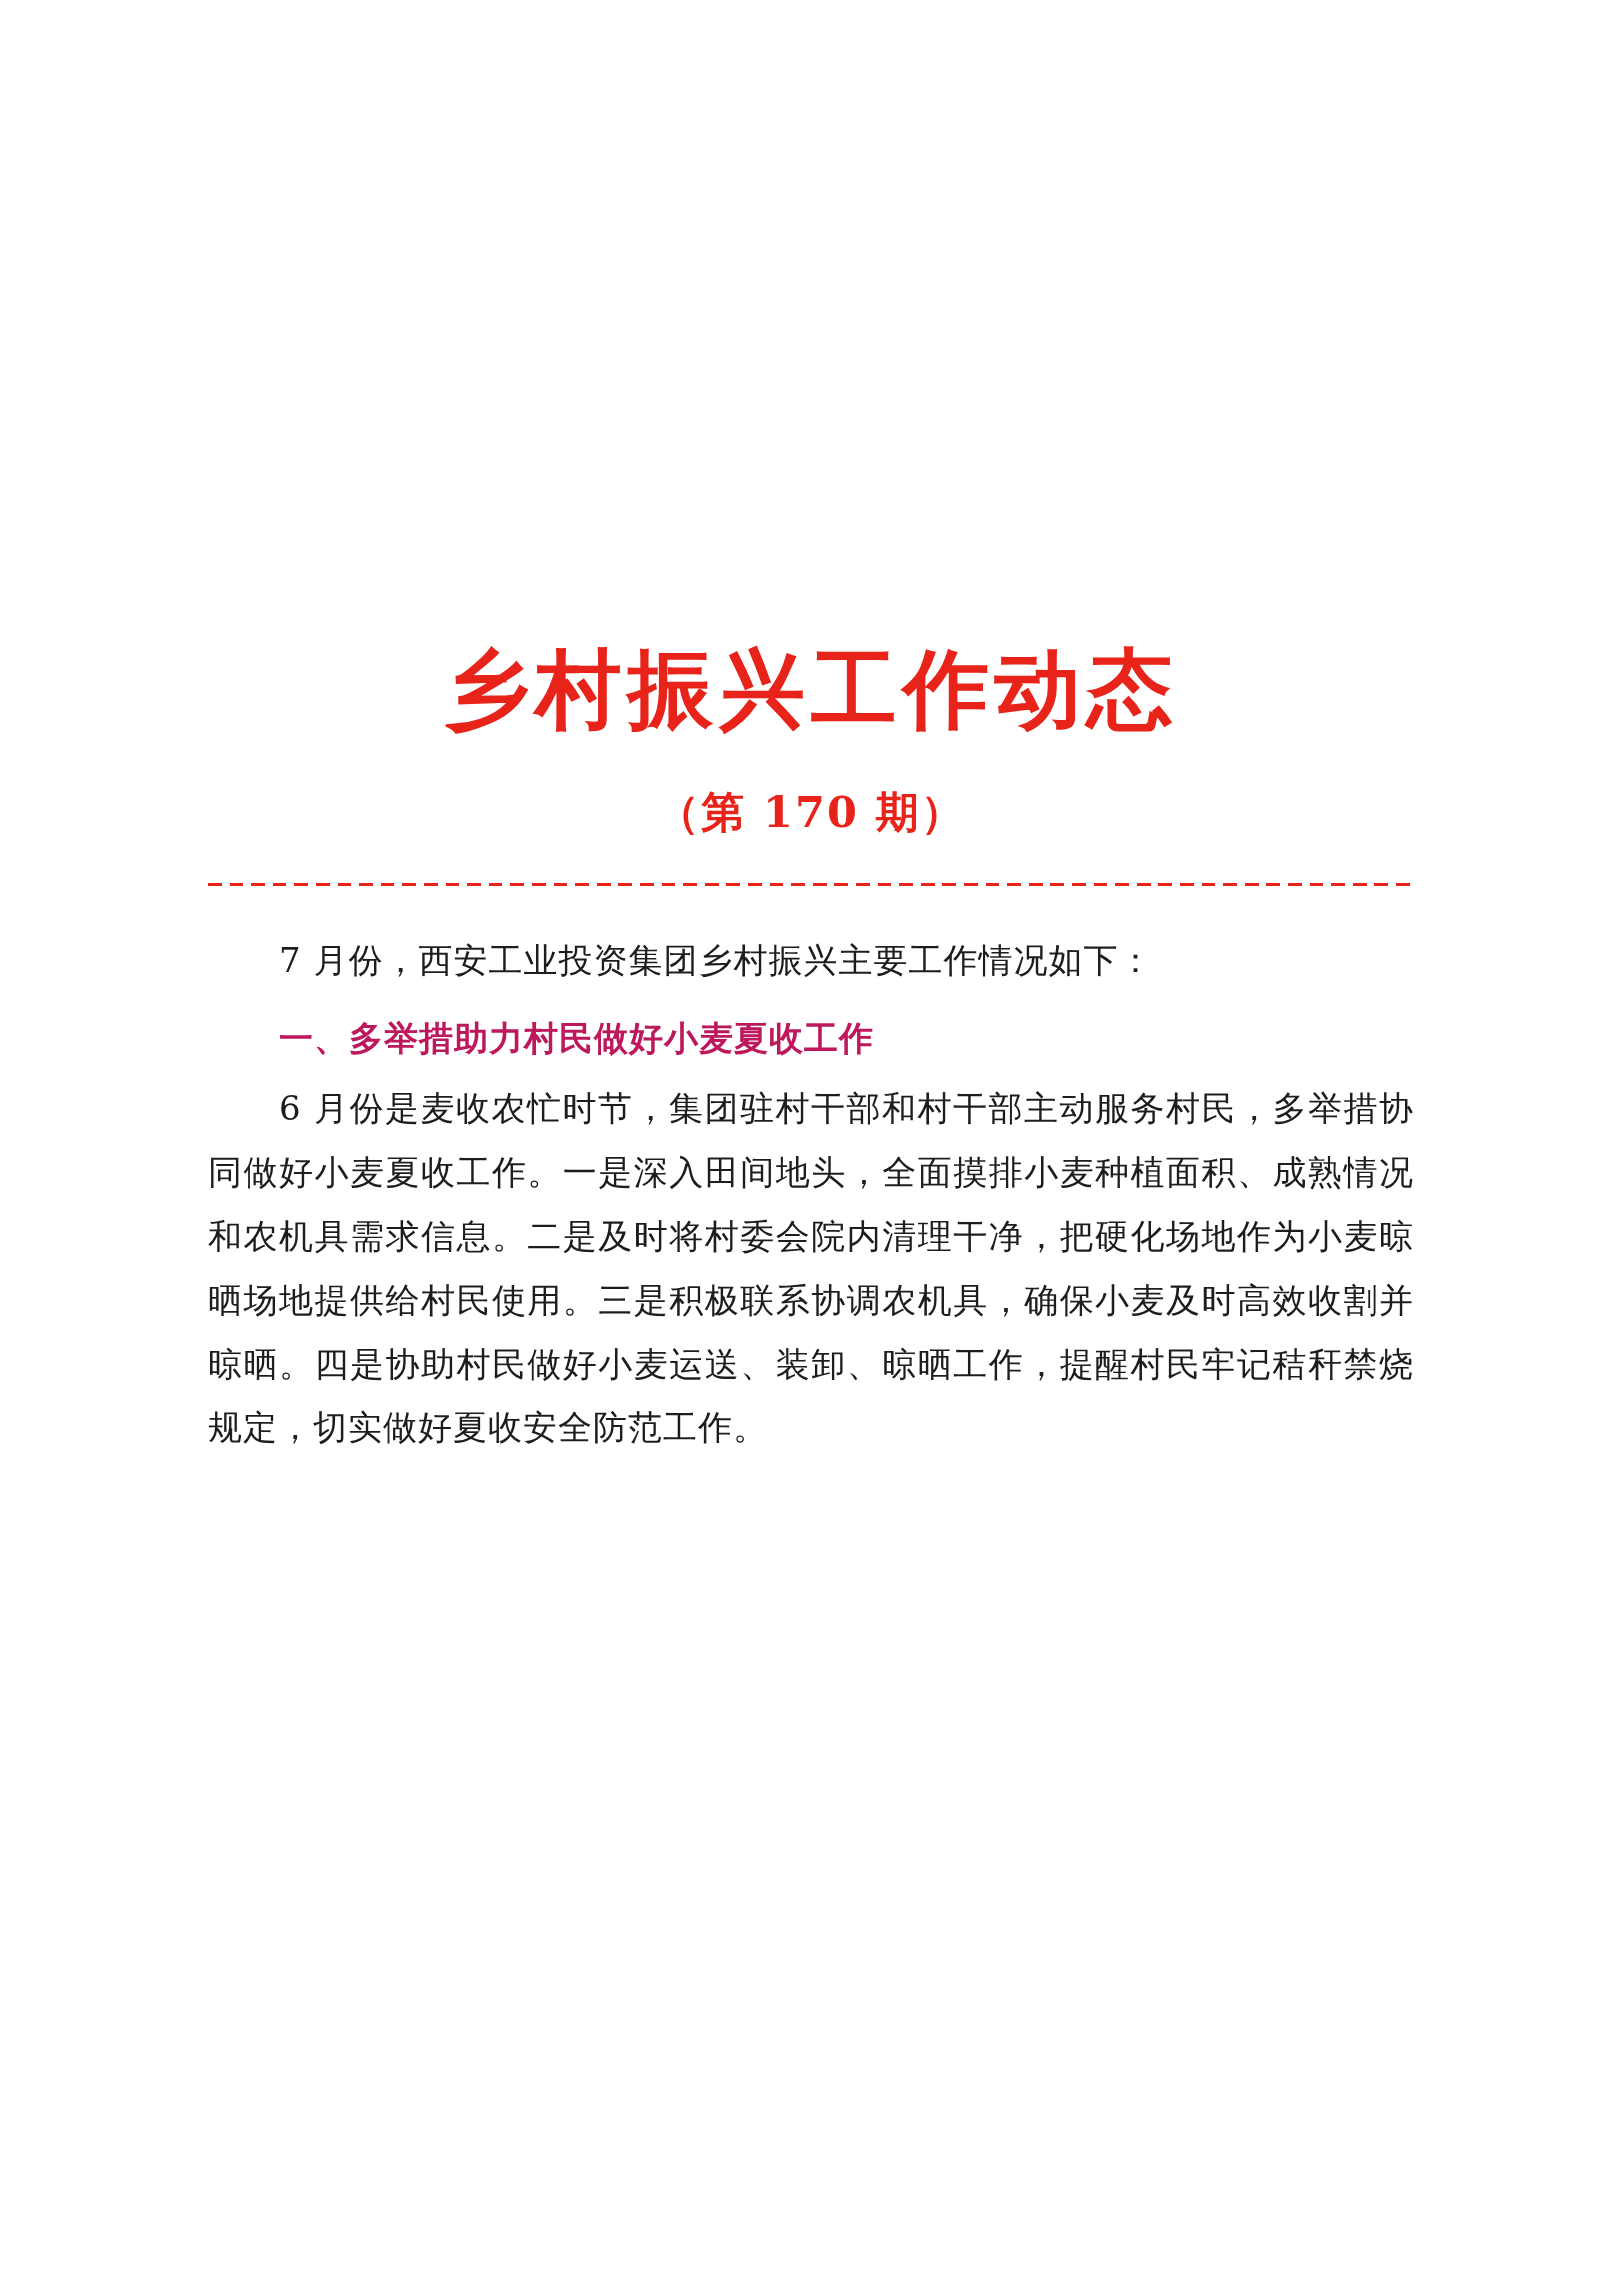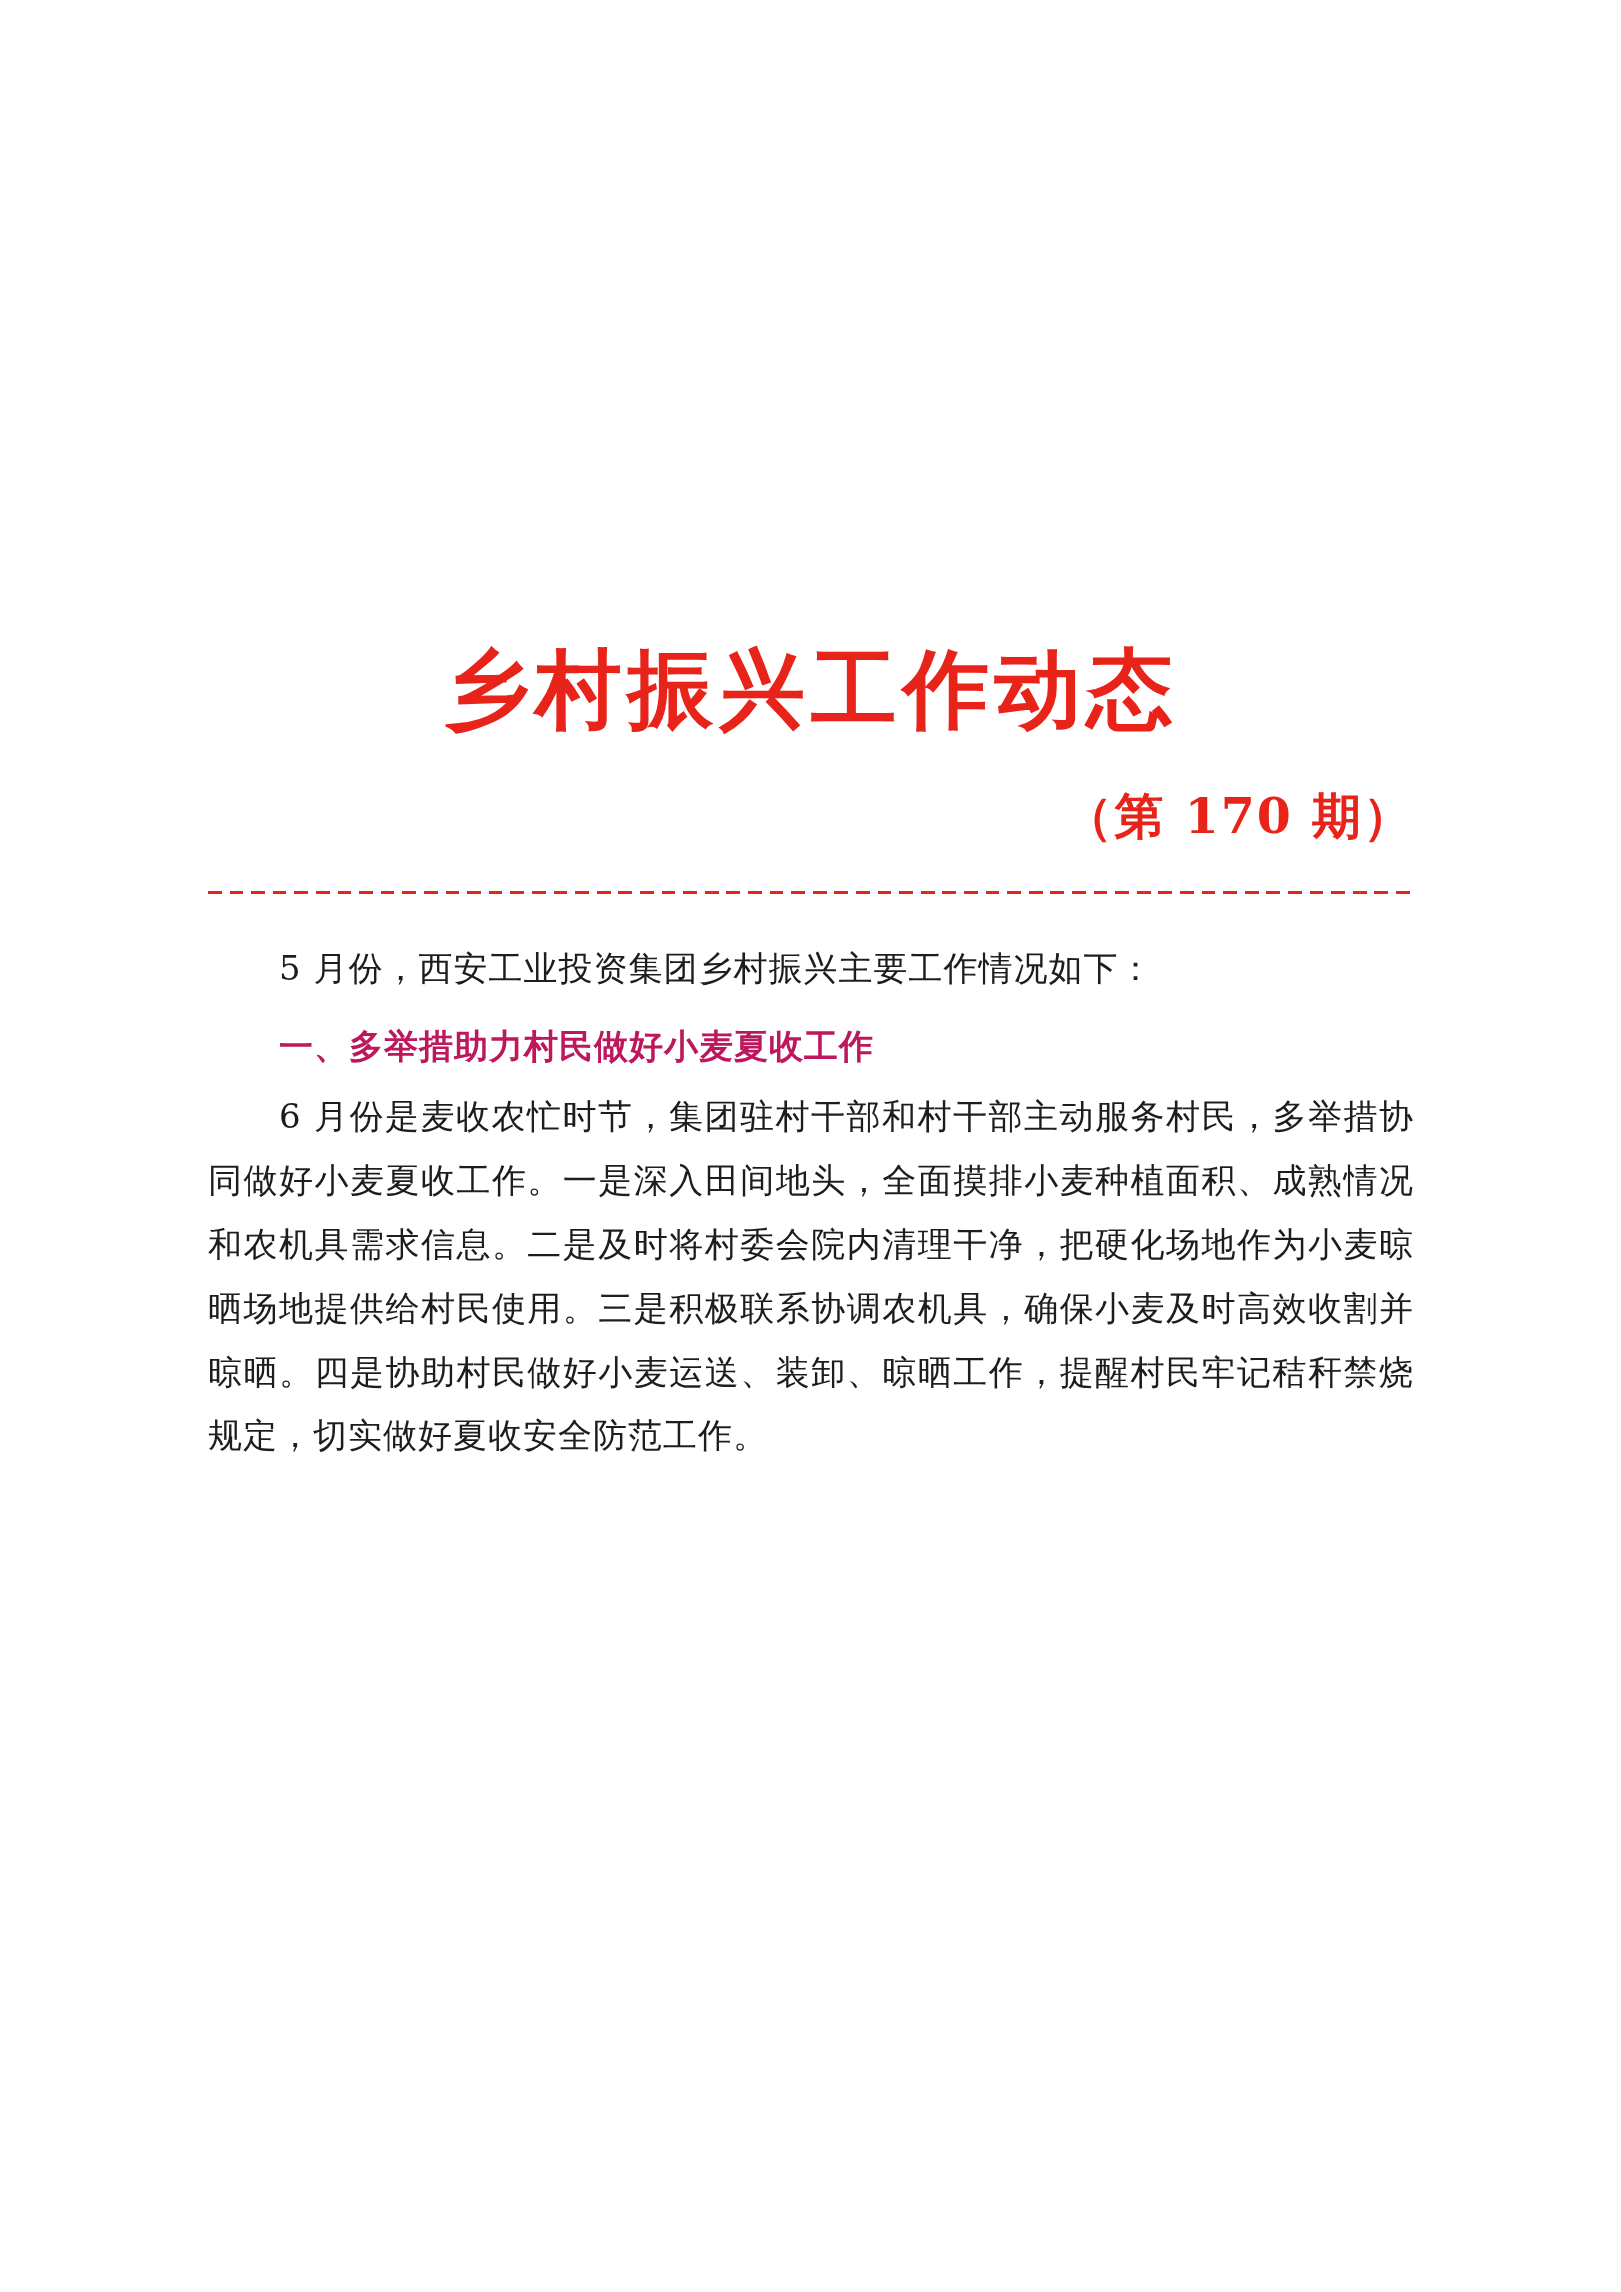--- a/index.html
+++ b/index.html
@@ -29,25 +29,25 @@
     color: #e8231a;
     font-family: "DejaVu Sans", "Liberation Sans", sans-serif;
     font-weight: bold;
     font-size: 86px;
     letter-spacing: 5.9px;
     line-height: 1.1;
   }
   .doc-issue {
     margin: 0;
     padding-top: 47px;
-    text-align: right;
+    text-align: center;
     color: #e8231a;
     font-family: "DejaVu Serif", "Liberation Serif", serif;
     font-weight: bold;
-    font-size: 49px;
+    font-size: 43px;
     letter-spacing: 2px;
   }
   .divider {
     margin: 41px 0 0 0;
     height: 3.9px;
     width: 100%;
     background-image: repeating-linear-gradient(
       to right,
       #e8231a 0px,
       #e8231a 13.7px,
@@ -90,21 +90,21 @@
 
 <div class="page">
   <div class="content">
 
     <h1 class="doc-title">乡村振兴工作动态</h1>
 
     <div class="doc-issue">（第 170 期）</div>
 
     <div class="divider"></div>
 
-    <p class="body-text para-intro">5 月份，西安工业投资集团乡村振兴主要工作情况如下：</p>
+    <p class="body-text para-intro">7 月份，西安工业投资集团乡村振兴主要工作情况如下：</p>
 
     <h2 class="section-heading">一、多举措助力村民做好小麦夏收工作</h2>
 
     <p class="body-text para-body">6 月份是麦收农忙时节，集团驻村干部和村干部主动服务村民，多举措协同做好小麦夏收工作。一是深入田间地头，全面摸排小麦种植面积、成熟情况和农机具需求信息。二是及时将村委会院内清理干净，把硬化场地作为小麦晾晒场地提供给村民使用。三是积极联系协调农机具，确保小麦及时高效收割并晾晒。四是协助村民做好小麦运送、装卸、晾晒工作，提醒村民牢记秸秆禁烧规定，切实做好夏收安全防范工作。</p>
 
   </div>
 </div>
 
 
 </body></html>

